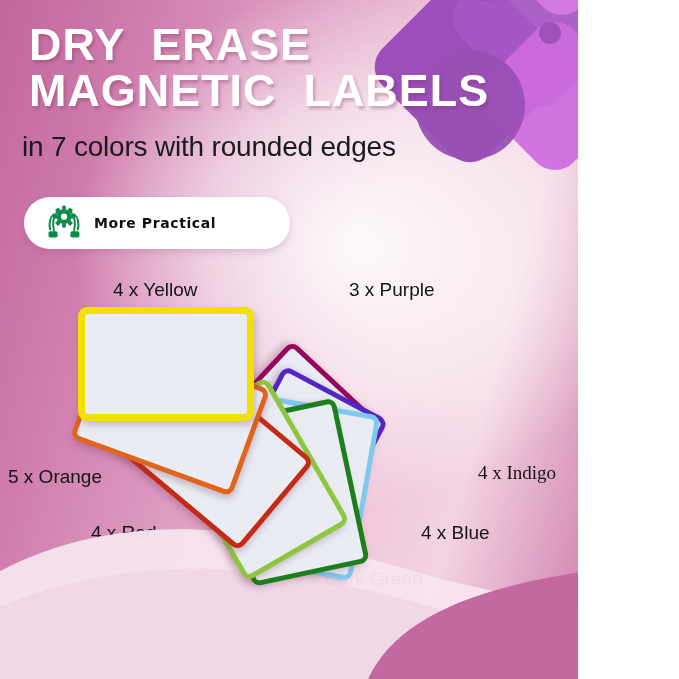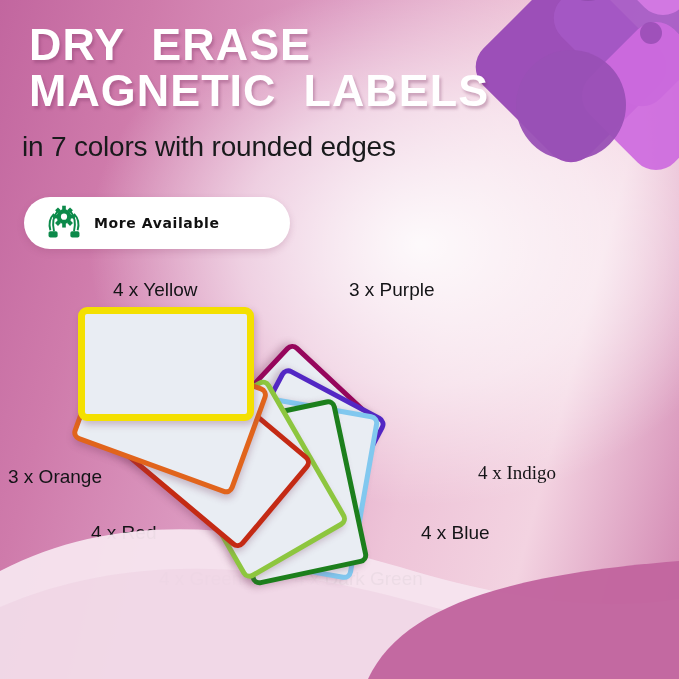--- a/index.html
+++ b/index.html
@@ -2,21 +2,21 @@
 <html><head>
 <meta charset="utf-8">
 <style>
   html,body{margin:0;padding:0;}
   body{
     width:679px;height:679px;
     font-family:"Liberation Sans", sans-serif;
     overflow:hidden;
   }
   #poster{
-    position:relative;width:679px;height:679px;overflow:hidden;
+    position:relative;width:578px;height:679px;overflow:hidden;
     background:
       radial-gradient(ellipse 70% 55% at 62% 36%, rgba(255,255,255,0.92) 0%, rgba(255,255,255,0.55) 38%, rgba(255,255,255,0.0) 70%),
       linear-gradient(105deg, #c2669f 0%, #cf7bab 18%, #dd9cc2 40%, #eec4d8 62%, #f3d3e1 78%, #cf7fad 100%);
   }
   
   .deco-wrap{position:absolute;top:-60px;right:-55px;width:290px;height:270px;}
   .sq{position:absolute;border-radius:26px;transform:rotate(45deg);}
   .circ{position:absolute;border-radius:50%;}
 
   
@@ -109,39 +109,39 @@
           <rect x="22" y="22" width="4" height="5"></rect>
         <rect x="12" y="13" width="5" height="4"></rect>
           <rect x="31" y="13" width="5" height="4"></rect>
         <rect x="15" y="6" width="4.5" height="4.5" transform="rotate(-45 17 8)"></rect>
         <rect x="28.5" y="6" width="4.5" height="4.5" transform="rotate(45 31 8)"></rect>
         <rect x="15" y="19.5" width="4.5" height="4.5" transform="rotate(45 17 22)"></rect>
         <rect x="28.5" y="19.5" width="4.5" height="4.5" transform="rotate(-45 31 22)"></rect>
       </g>
       <circle cx="24" cy="15" r="3.4" fill="#ffffff"></circle>
     </svg>
-    <span class="pill-label">More  Available</span>
+    <span class="pill-label">More  Practical</span>
   </div>
 
 
   <div class="fan" id="fan">
       <div class="card" style="left: 78px; top: 52px; width: 162px; height: 100px; border-width: 7px; border-color: rgb(244, 224, 0); z-index: 8; transform: rotate(0deg); transform-origin: 14% 88%; background: rgb(233, 237, 243);"></div>
       <div class="card" style="left: 73px; top: 78px; width: 162px; height: 104px; border-width: 5px; border-color: rgb(225, 100, 28); z-index: 7; transform: rotate(20deg); transform-origin: 14% 88%; background: rgb(233, 237, 243);"></div>
       <div class="card" style="left: 112px; top: 88px; width: 160px; height: 108px; border-width: 5px; border-color: rgb(196, 42, 20); z-index: 6; transform: rotate(40deg); transform-origin: 14% 88%; background: rgb(233, 237, 243);"></div>
       <div class="card" style="left: 163px; top: 89px; width: 158px; height: 110px; border-width: 5px; border-color: rgb(141, 198, 63); z-index: 5; transform: rotate(60deg); transform-origin: 14% 88%; background: rgb(233, 237, 243);"></div>
       <div class="card" style="left: 213px; top: 82px; width: 158px; height: 110px; border-width: 5px; border-color: rgb(28, 127, 28); z-index: 4; transform: rotate(78deg); transform-origin: 14% 88%; background: rgb(233, 237, 243);"></div>
       <div class="card" style="left: 249px; top: 60px; width: 158px; height: 110px; border-width: 5px; border-color: rgb(129, 200, 239); z-index: 3; transform: rotate(100deg); transform-origin: 14% 88%; background: rgb(233, 237, 243);"></div>
       <div class="card" style="left: 262px; top: 34px; width: 160px; height: 108px; border-width: 5px; border-color: rgb(83, 39, 196); z-index: 2; transform: rotate(118deg); transform-origin: 14% 88%; background: rgb(233, 237, 243);"></div>
       <div class="card" style="left: 262px; top: 10px; width: 160px; height: 106px; border-width: 5px; border-color: rgb(150, 6, 92); z-index: 1; transform: rotate(133deg); transform-origin: 14% 88%; background: rgb(233, 237, 243);"></div>
     </div>
 
   <div id="captions">
       <div class="cap" style="left: 113px; top: 279px; text-align: center;">4 x Yellow</div>
       <div class="cap" style="left: 349px; top: 279px;">3 x Purple</div>
-      <div class="cap" style="left: 8px; top: 466px;">3 x Orange</div>
+      <div class="cap" style="left: 8px; top: 466px;">5 x Orange</div>
       <div class="cap" style="left: 478px; top: 462px; font-family: Liberation Serif, serif;">4 x Indigo</div>
       <div class="cap" style="left: 91px; top: 522px;">4 x Red</div>
       <div class="cap" style="left: 421px; top: 522px;">4 x Blue</div>
       <div class="cap" style="left: 159px; top: 568px;">4 x Green</div>
       <div class="cap" style="left: 294px; top: 568px;">4 x Dark Green</div>
     </div>
 
   <svg class="wave" viewBox="0 0 679 200" preserveAspectRatio="none">
     <path d="M0,92 C120,30 250,44 400,88 C500,118 590,134 679,120 L679,200 L0,200 Z" fill="#f6e4ee" opacity="0.96"></path>
     <path d="M0,128 C130,72 268,84 410,122 C512,150 596,162 679,150 L679,200 L0,200 Z" fill="#efd4e4" opacity="0.75"></path>

